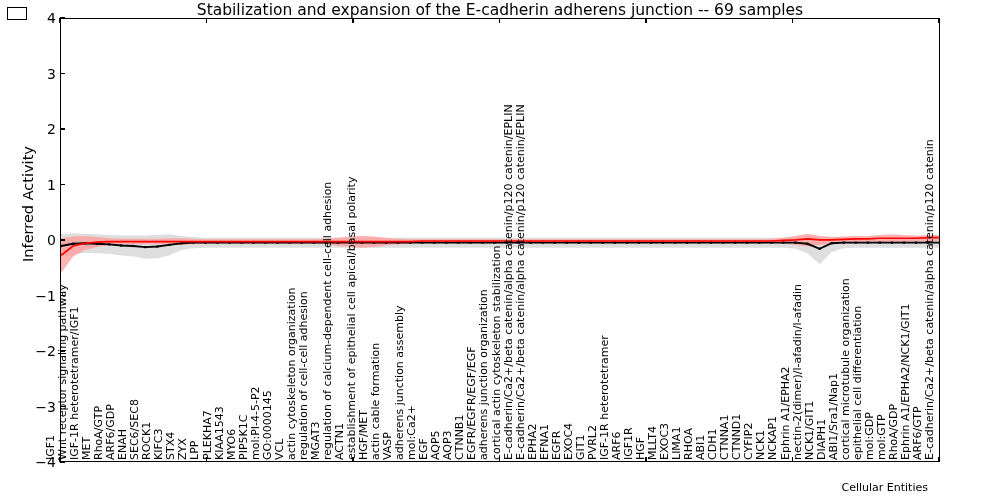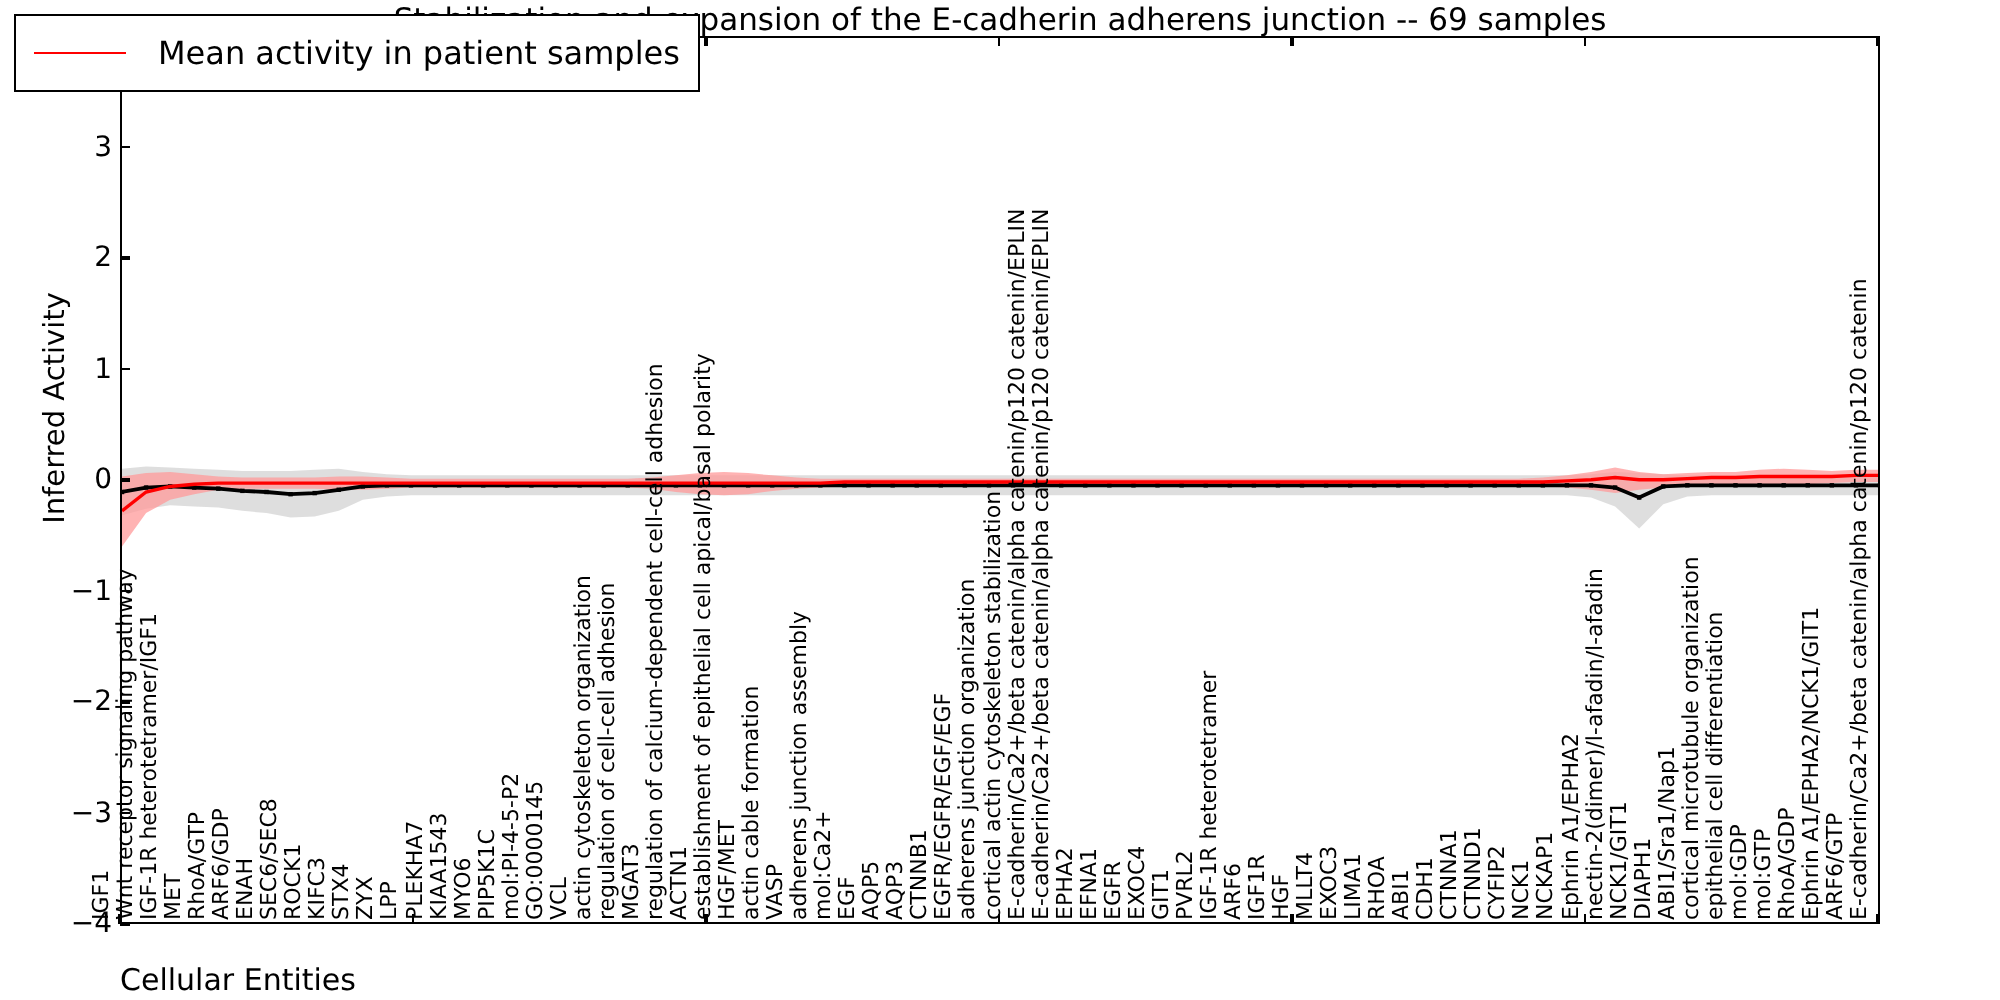--- a/index.html
+++ b/index.html
@@ -14,21 +14,21 @@
   #axes{position:absolute;left:60px;top:18px;width:880px;height:444px;
         border:1.3px solid #000;box-sizing:border-box;background:#fff;overflow:hidden;}
 
   
   .ytick{position:absolute;right:944px;width:40px;text-align:right;font-size:14px;
          transform:translateY(-50%);white-space:nowrap;}
   .ytick-mark{position:absolute;left:0px;width:5px;height:1.3px;background:#000;}
   #ylabel{position:absolute;left:-192px;top:196px;width:440px;text-align:center;
           font-size:14.5px;transform:rotate(-90deg);transform-origin:center center;
           white-space:nowrap;}
-  #xlabel{position:absolute;left:60px;top:481px;width:880px;text-align:left;font-size:15px;}
+  #xlabel{position:absolute;left:48px;top:481px;width:880px;text-align:right;font-size:11px;}
 
   
   .xtick-mark{position:absolute;width:1.3px;height:5px;background:#000;}
 
   
   #xlabels{position:absolute;left:60px;top:0;width:880px;height:500px;pointer-events:none;}
   .xl{position:absolute;bottom:40px;font-size:11px;line-height:11px;white-space:nowrap;
       transform-origin:left bottom;transform:rotate(-90deg);color:#000;}
 
   
@@ -242,19 +242,15 @@
       <div class="xl" style="left: 802.753px;">epithelial cell differentiation</div>
       <div class="xl" style="left: 814.795px;">mol:GDP</div>
       <div class="xl" style="left: 826.836px;">mol:GTP</div>
       <div class="xl" style="left: 838.877px;">RhoA/GDP</div>
       <div class="xl" style="left: 850.918px;">Ephrin A1/EPHA2/NCK1/GIT1</div>
       <div class="xl" style="left: 862.959px;">ARF6/GTP</div>
       <div class="xl" style="left: 875px;">E-cadherin/Ca2+/beta catenin/alpha catenin/p120 catenin</div>
     </div>
 
   <div id="legend">
-    <div class="leg-row">
-      <span class="leg-line red"></span>
-      <span class="leg-txt">Mean activity in patient samples</span>
-    </div>
   </div>
 
 </div>
 
 </body></html>

